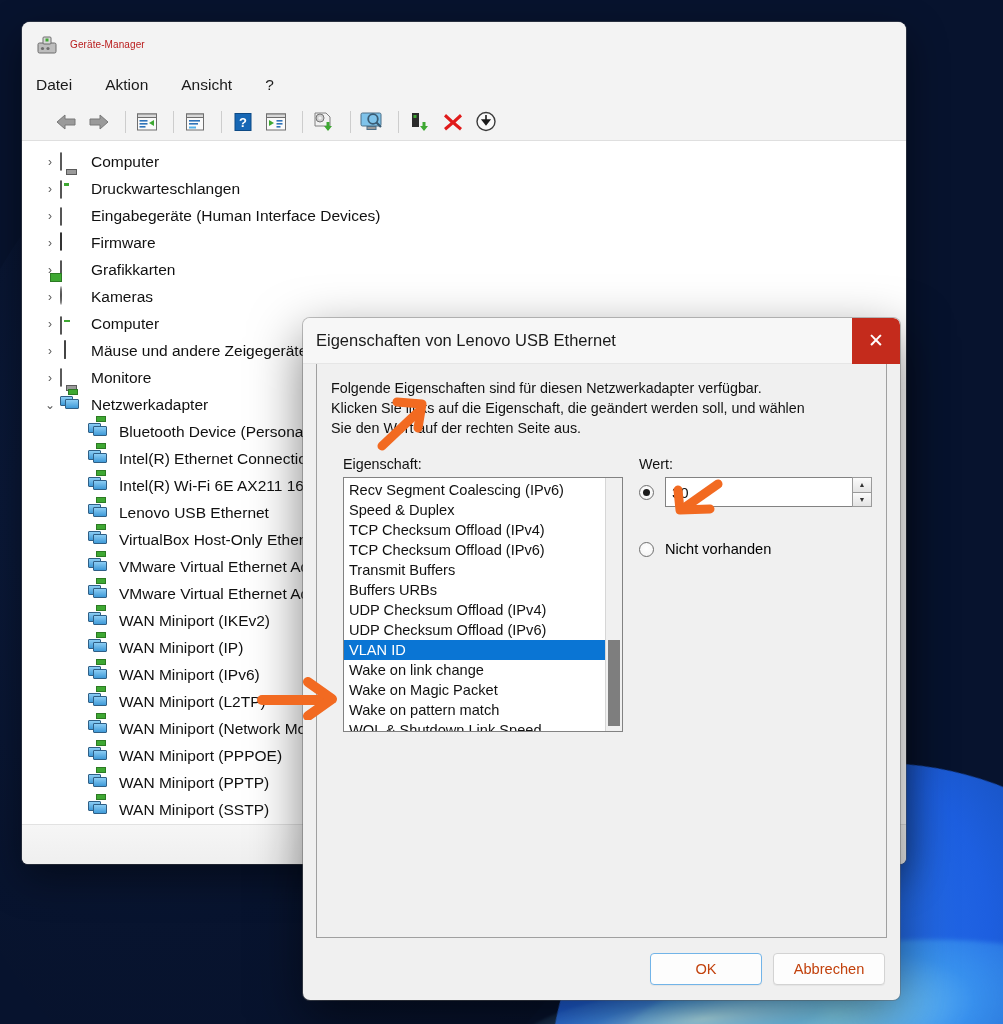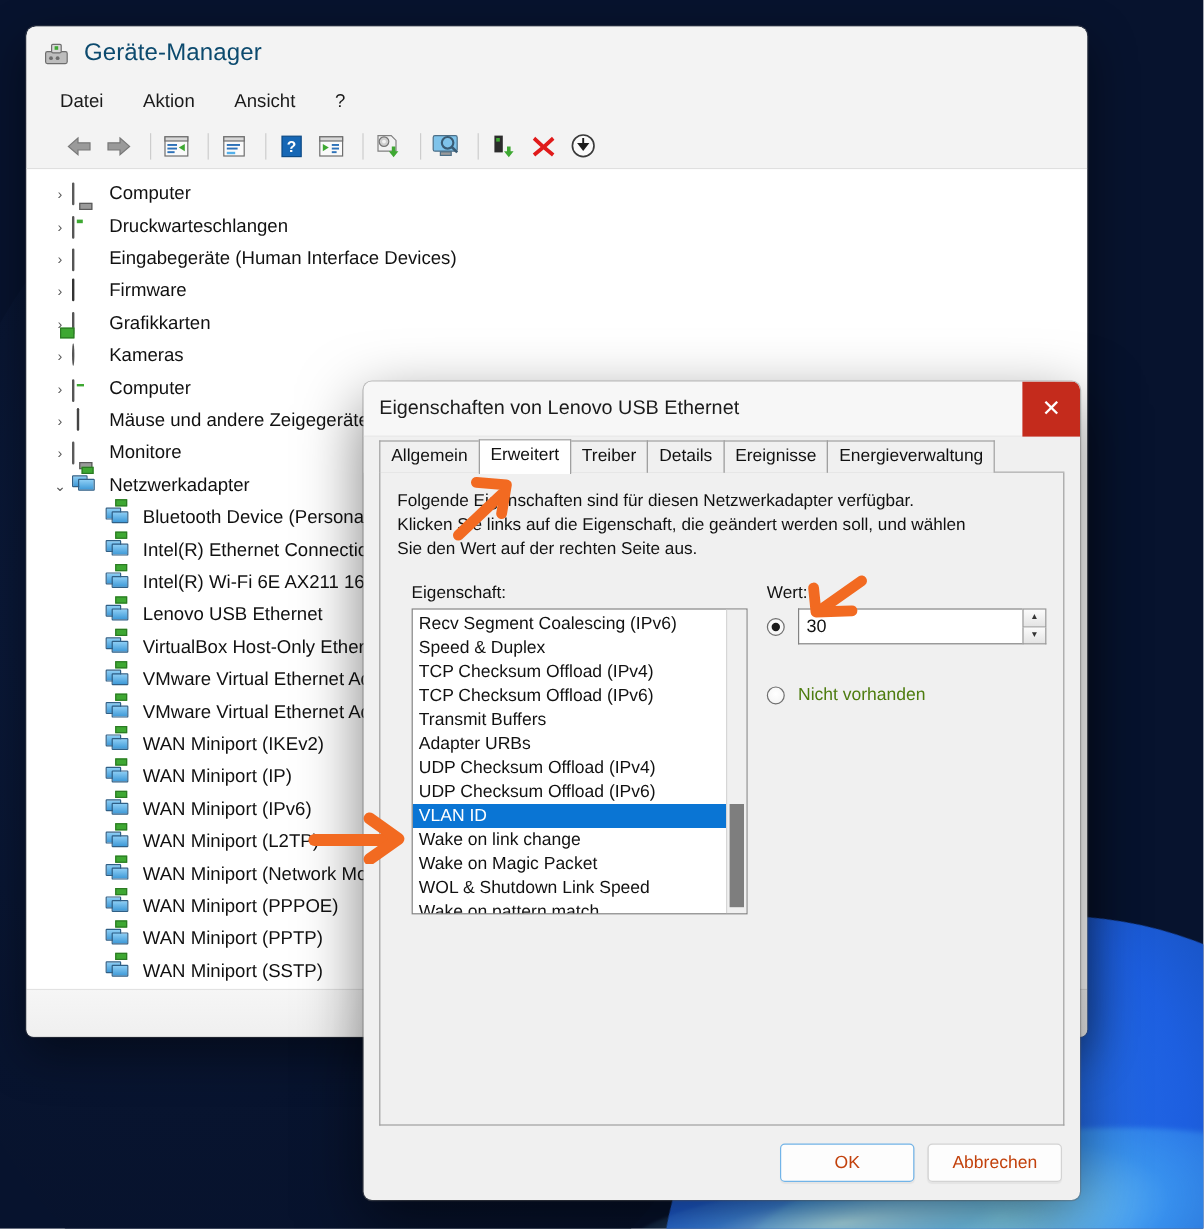--- a/index.html
+++ b/index.html
@@ -65,27 +65,27 @@
   }
   .dm-titlebar {
     height: 45px;
     background: #f3f3f3;
     display: flex; align-items: center;
     padding-left: 14px;
     flex: 0 0 auto;
   }
   .dm-title-icon { width: 22px; height: 22px; margin-right: 12px; position: relative; }
   .dm-title-text {
-    font-size: 20px; color: #0c4a6e; letter-spacing: .1px;
+    font-size: 10px; color: #b91c1c; letter-spacing: .1px;
   }
   .dm-menubar {
     height: 36px; flex: 0 0 auto;
     background: #f3f3f3;
     display: flex; align-items: center;
-    padding-left: 26px;
+    padding-left: 12px;
     border-bottom: 0;
   }
   .dm-menu-item {
     font-size: 15.5px; color: #1a1a1a;
     margin-right: 29px; cursor: default;
     padding: 2px 2px;
   }
   .dm-toolbar {
     height: 38px; flex: 0 0 auto;
     background: #f3f3f3;
@@ -270,21 +270,21 @@
   }
   .spin-btns { width: 20px; flex: 0 0 20px; display: flex; flex-direction: column; }
   .spin-btn {
     flex: 1 1 0;
     background: linear-gradient(#fbfbfb,#e4e4e4);
     border: 1px solid #9a9a9a;
     display: flex; align-items: center; justify-content: center;
     font-size: 7px; color: #333; line-height: 1;
   }
   .spin-btn.down { border-top: none; }
-  .radio-label { font-size: 14.6px; color: #4d7c0f; }
+  .radio-label { font-size: 14.6px; color: #000000; }
   .pd-footer {
     height: 62px; flex: 0 0 auto;
     display: flex; align-items: center; justify-content: flex-end;
     padding-right: 15px; gap: 11px;
   }
   .pd-btn {
     width: 112px; height: 32px;
     border: 1px solid #d3d3d3;
     background: #fdfdfd;
     border-radius: 4px;
@@ -537,52 +537,44 @@
     <div class="dm-statusstrip"></div>
   </div>
 
   <div id="props-dialog">
 
     <div class="pd-titlebar">
       <span class="pd-title">Eigenschaften von Lenovo USB Ethernet</span>
       <span class="pd-close">✕</span>
     </div>
 
-    <div class="pd-tabstrip">
-      <span class="pd-tab">Allgemein</span>
-      <span class="pd-tab active">Erweitert</span>
-      <span class="pd-tab">Treiber</span>
-      <span class="pd-tab">Details</span>
-      <span class="pd-tab">Ereignisse</span>
-      <span class="pd-tab">Energieverwaltung</span>
-    </div>
 
     <div class="pd-body">
       <div class="pd-desc">Folgende Eigenschaften sind für diesen Netzwerkadapter verfügbar.
 Klicken Sie links auf die Eigenschaft, die geändert werden soll, und wählen
 Sie den Wert auf der rechten Seite aus.</div>
 
       <div class="pd-cols">
         <div class="pd-col-left">
           <div class="pd-col-label">Eigenschaft:</div>
           <div class="pd-listbox">
             <div class="pd-list-scroll">
                 <div class="pd-li">Recv Segment Coalescing (IPv6)</div>
                 <div class="pd-li">Speed &amp; Duplex</div>
                 <div class="pd-li">TCP Checksum Offload (IPv4)</div>
                 <div class="pd-li">TCP Checksum Offload (IPv6)</div>
                 <div class="pd-li">Transmit Buffers</div>
-                <div class="pd-li">Adapter URBs</div>
+                <div class="pd-li">Buffers URBs</div>
                 <div class="pd-li">UDP Checksum Offload (IPv4)</div>
                 <div class="pd-li">UDP Checksum Offload (IPv6)</div>
                 <div class="pd-li selected">VLAN ID</div>
                 <div class="pd-li">Wake on link change</div>
                 <div class="pd-li">Wake on Magic Packet</div>
+                <div class="pd-li">Wake on pattern match</div>
                 <div class="pd-li">WOL &amp; Shutdown Link Speed</div>
-                <div class="pd-li">Wake on pattern match</div>
               </div>
             <div class="pd-vscroll">
               <div class="pd-vthumb"></div>
             </div>
           </div>
         </div>
 
         <div class="pd-col-right">
           <div class="pd-col-label">Wert:</div>
 

